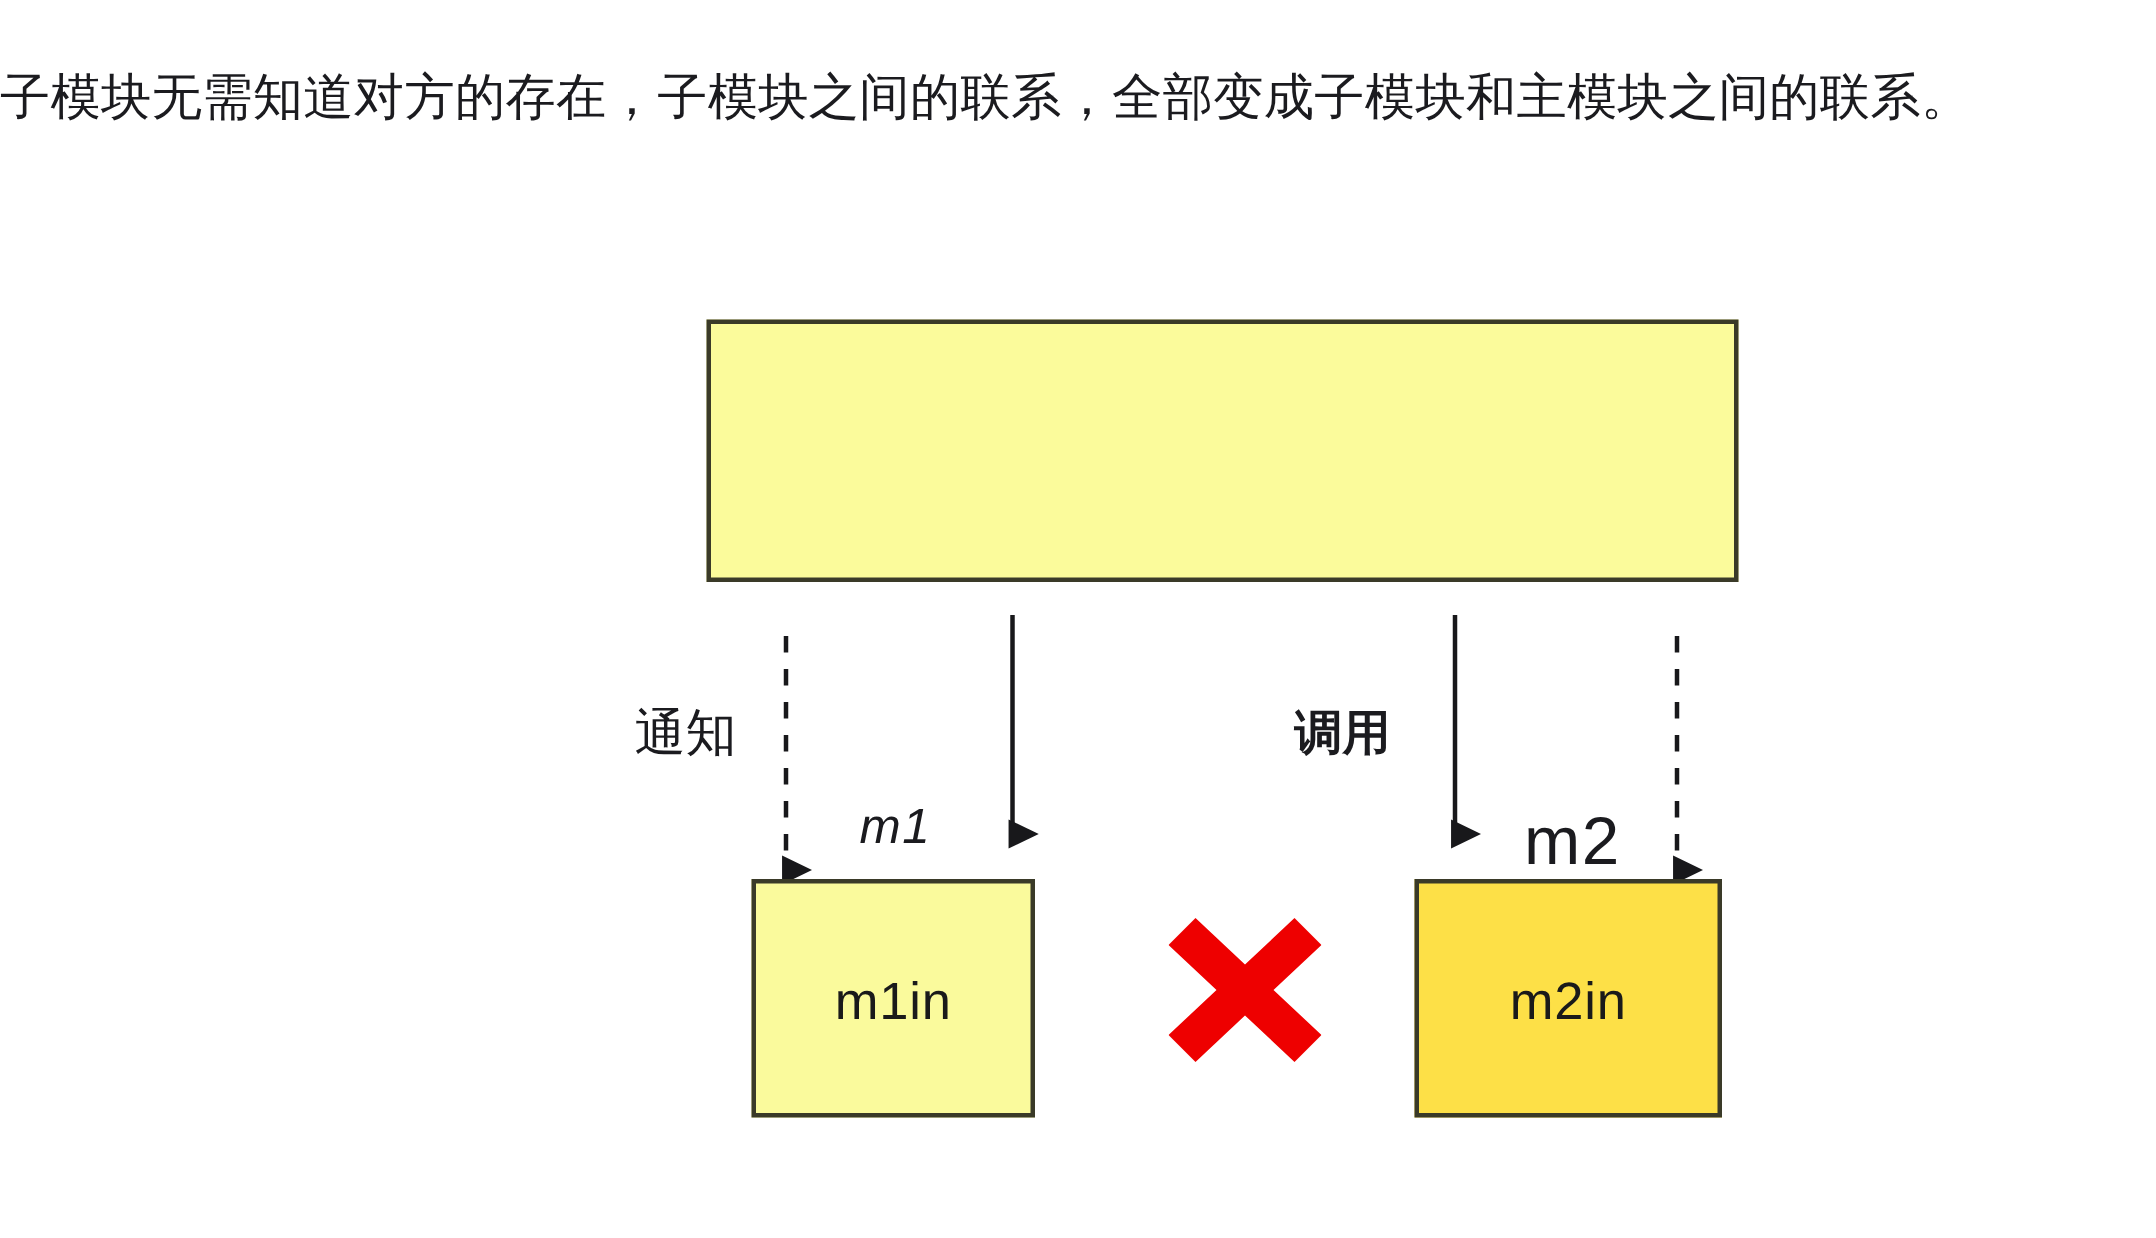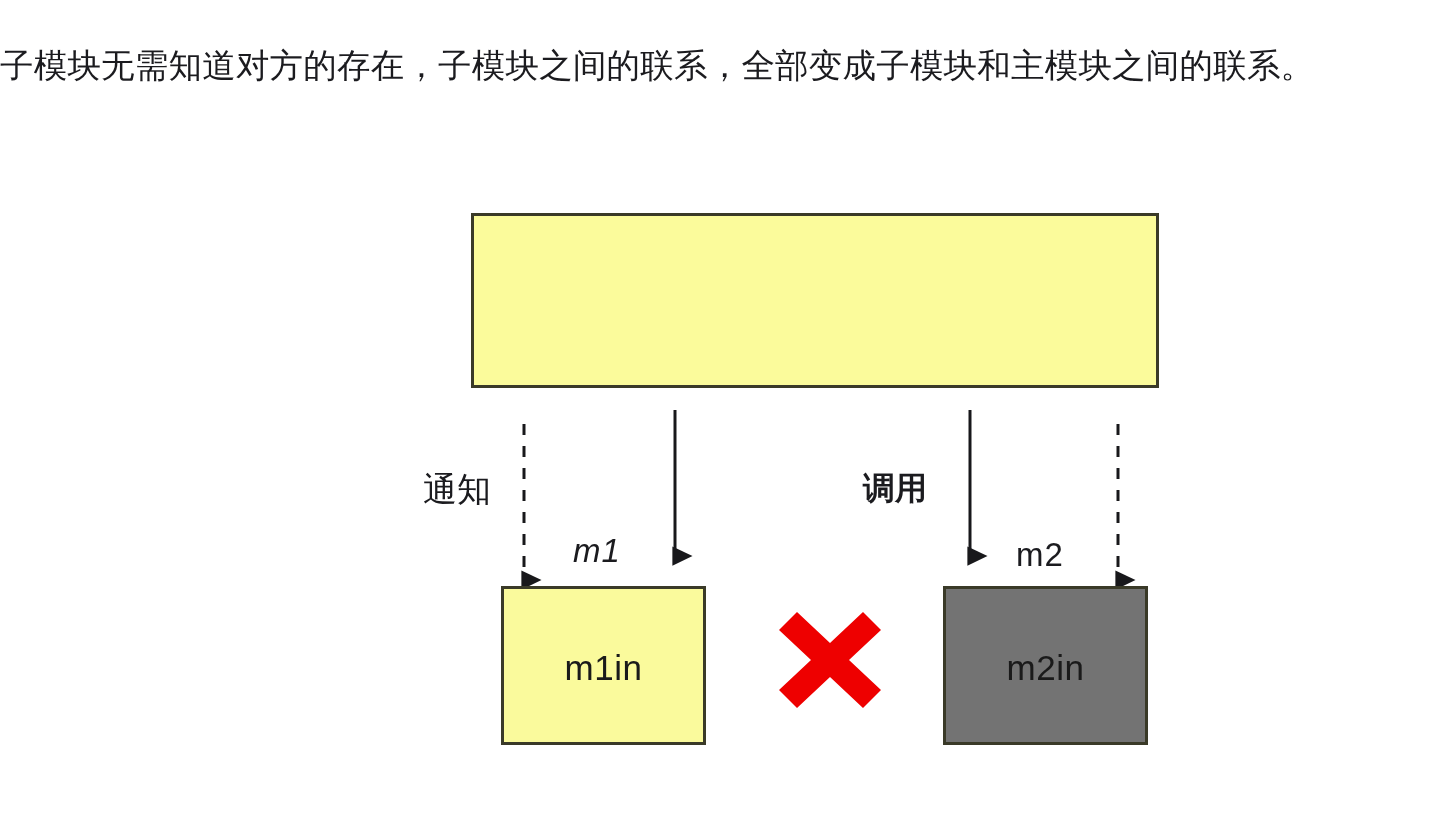--- a/index.html
+++ b/index.html
@@ -46,21 +46,21 @@
   #main-box {
     left: 471px;
     top: 213px;
     width: 688px;
     height: 175px;
     background: #fbfb9b;
   }
   #m1-box {
     left: 501px;
     top: 586px;
-    width: 205px;
+    width: 189px;
     height: 159px;
     background: #fafa9c;
   }
   #m2-box {
     left: 943px;
     top: 586px;
     width: 205px;
     height: 159px;
     background: #82c440;
   }
@@ -100,21 +100,21 @@
   #label-m1 {
     left: 573px;
     top: 534px;
     font-size: 33px;
     letter-spacing: 1px;
     font-style: italic;
   }
   #label-m2 {
     left: 1016px;
     top: 538px;
-    font-size: 33px;
+    font-size: 45px;
     letter-spacing: 1px;
   }
 
   
   #arrows {
     position: absolute;
     left: 0;
     top: 0;
     width: 1437px;
     height: 825px;
@@ -172,21 +172,21 @@
   <div id="label-notify" class="dlabel">通知</div>
   <div id="label-call" class="dlabel">调用</div>
 
   <div id="label-m1" class="dlabel">m1</div>
   <div id="label-m2" class="dlabel">m2</div>
 
   <div id="m1-box" class="box" style="background: rgb(250, 250, 156); border-color: rgb(58, 58, 40);">
     <span class="box-label">m1in</span>
   </div>
 
-  <div id="m2-box" class="box" style="background: #737373; border-color: rgb(58, 58, 40); align-items: center;">
+  <div id="m2-box" class="box" style="background: #fde047; border-color: rgb(58, 58, 40); align-items: center;">
     <span class="box-label">m2in</span>
   </div>
 
   <svg id="x-mark" viewBox="0 0 102 96" xmlns="http://www.w3.org/2000/svg">
     <path d="M18 0 L51 31 L84 0 L102 18 L70 48 L102 78 L84 96 L51 65 L18 96 L0 78 L32 48 L0 18 Z" fill="#ee0000"></path>
   </svg>
 
 </div>
 
 </body></html>

